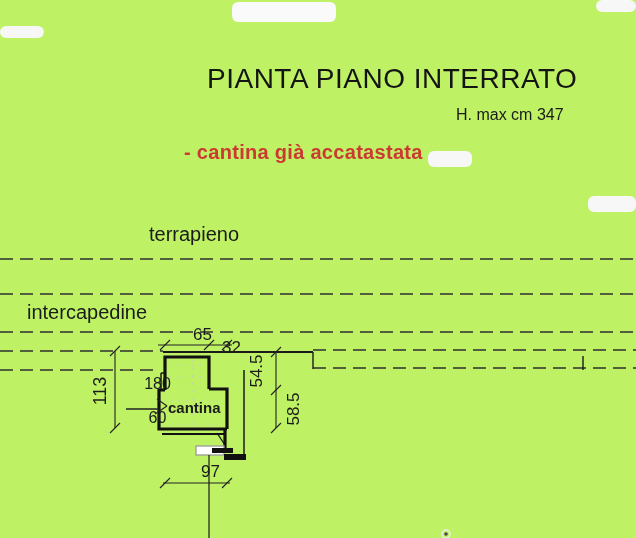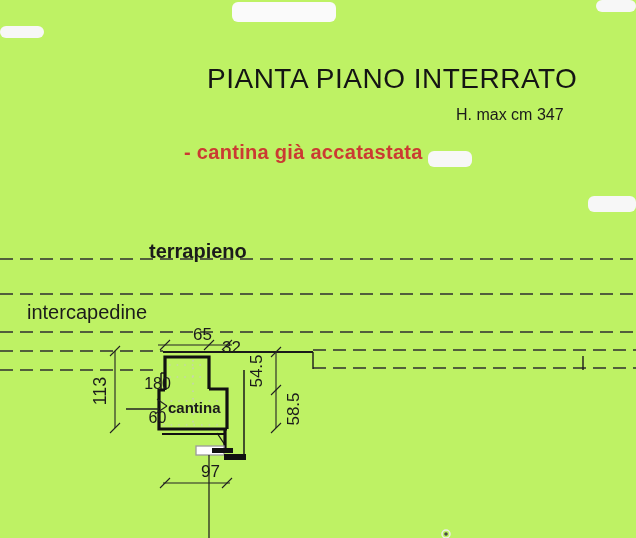--- a/index.html
+++ b/index.html
@@ -105,21 +105,21 @@
     <g>
       <circle cx="446" cy="534" r="4" fill="none" stroke="#ececec" stroke-width="1.5"></circle>
       <circle cx="446" cy="534" r="1.8" fill="#4a4a4a"></circle>
     </g>
   </svg>
 
   <div class="lbl title" style="left:207px;top:65px;">PIANTA PIANO INTERRATO</div>
   <div class="lbl sub" style="left:456px;top:107px;">H. max cm 347</div>
   <div class="lbl red-note" style="left:171px;top:142px;color:#cb3a32;margin-left:13px;">- cantina già accatastata</div>
 
-  <div class="lbl zone" style="left:149px;top:241px;font-weight:bold;">terrapieno</div>
+  <div class="lbl zone" style="left:149px;top:224px;">terrapieno</div>
   <div class="lbl zone" style="left:27px;top:302px;">intercapedine</div>
 
   <div class="lbl dim center" style="left:187px;top:334px;">65</div>
   <div class="lbl dim center" style="left:216px;top:347px;text-align:center;">32</div>
   <div class="lbl dim rot" style="left:100px;top:391px;font-size:18px;">113</div>
   <div class="lbl dim rot" style="left:256px;top:371px;">54.5</div>
   <div class="lbl dim rot" style="left:293px;top:409px;">58.5</div>
   <div class="lbl dim-sm center" style="left:142px;top:384px;">180</div>
   <div class="lbl dim-sm center" style="left:142px;top:418px;text-align:center;">60</div>
   <div class="lbl room" style="left:168px;top:400px;font-weight:bold;">cantina</div>

